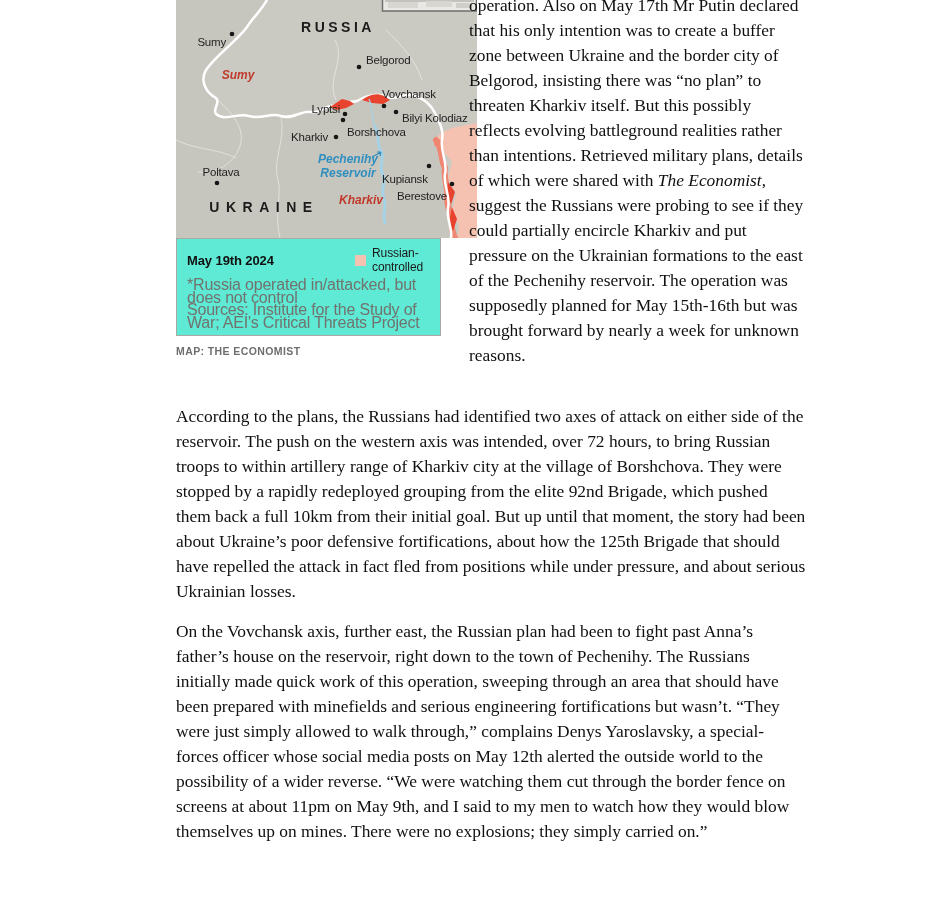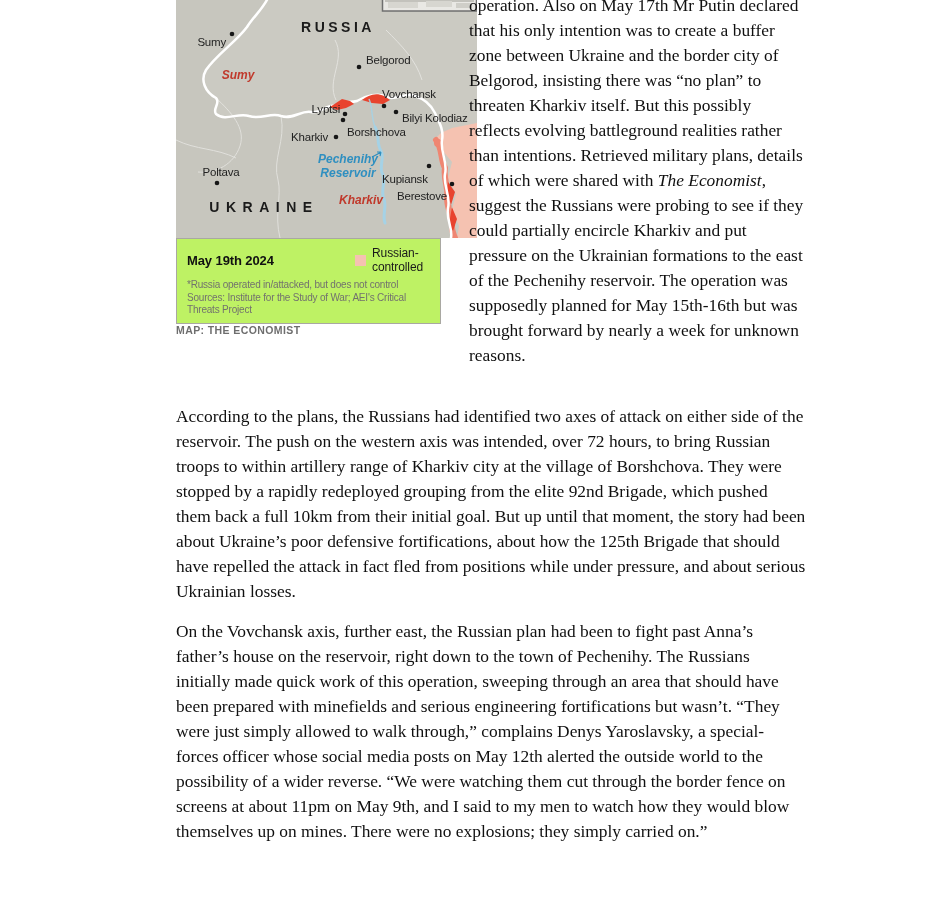--- a/index.html
+++ b/index.html
@@ -10,32 +10,32 @@
   
   .content p{font-family:"Liberation Serif",serif;font-size:17.4px;line-height:25px;
              color:#101010;margin:0 0 15px 0;text-align:left;}
   .content p.lead{margin-bottom:36px;}
   .content p em{font-style:italic;}
 
   
   figure.map-fig{float:left;width:265px;margin:7px 28px 20px 0;padding:0;}
   figure.map-fig svg{display:block;}
 
-  .legend{border:1px solid #a9a8a2;background:#bef264;padding:7px 10px 6px 10px;
+  .legend{border:1px solid #a9a8a2;background:#5eead4;padding:7px 10px 6px 10px;
           font-size:12px;color:#1a1a1a;letter-spacing:-0.1px;}
   .lg-row{display:flex;align-items:center;margin-bottom:3px;}
   .lg-row > :first-child{flex:0 0 168px;}
   .lg-row > :last-child{flex:1;}
   .lg-date{font-weight:700;font-size:13px;color:#111;}
   .lg-item{display:flex;align-items:center;line-height:14px;}
   .sw{display:inline-block;width:11px;height:11px;margin-right:6px;flex:0 0 11px;}
-  .lg-note{font-size:10px;line-height:12.5px;color:#72726e;letter-spacing:-0.2px;}
+  .lg-note{font-size:16px;line-height:12.5px;color:#72726e;letter-spacing:-0.2px;}
   .lg-note.first{margin-top:5px;}
 
-  figcaption{font-size:10.5px;font-weight:700;color:#6e6e6e;
+  figcaption{margin-top:9px;font-size:10.5px;font-weight:700;color:#6e6e6e;
              letter-spacing:0.4px;}
 
   
   .ml-country{font-family:"Liberation Sans",sans-serif;font-weight:700;font-size:14px;fill:#1b1b1b;}
   .ml-city{font-family:"Liberation Sans",sans-serif;font-size:11.5px;fill:#222;letter-spacing:-0.2px;}
   .ml-region{font-family:"Liberation Sans",sans-serif;font-style:italic;font-weight:700;
              font-size:12px;fill:var(--c-region_label);}
   .ml-water{font-family:"Liberation Sans",sans-serif;font-style:italic;font-weight:700;
             font-size:12px;fill:var(--c-water_label);}
 </style>

